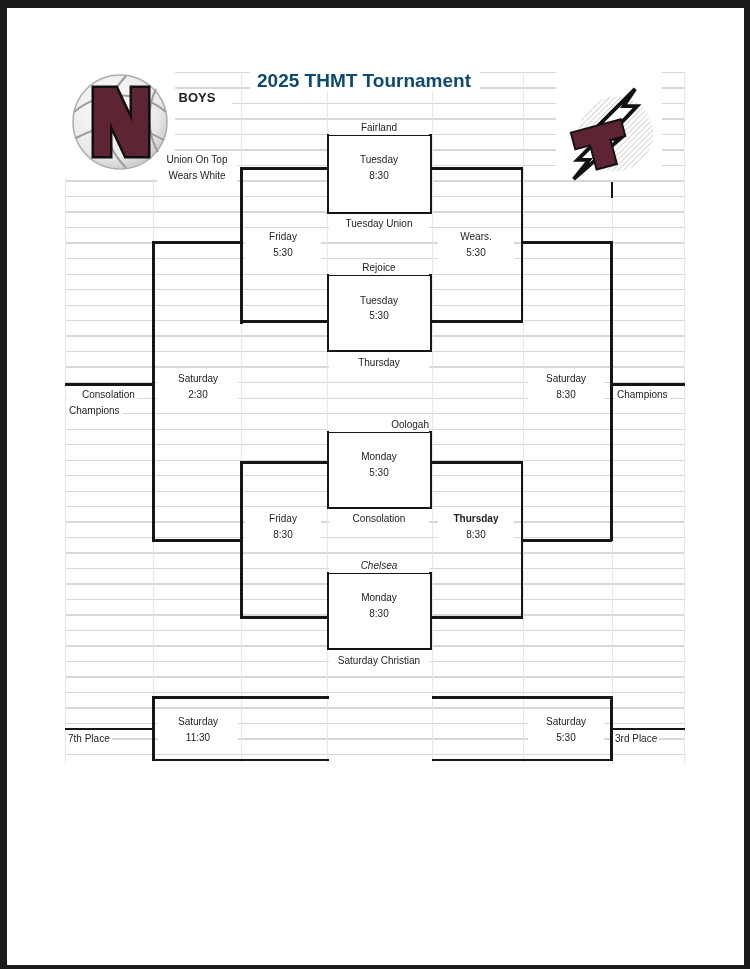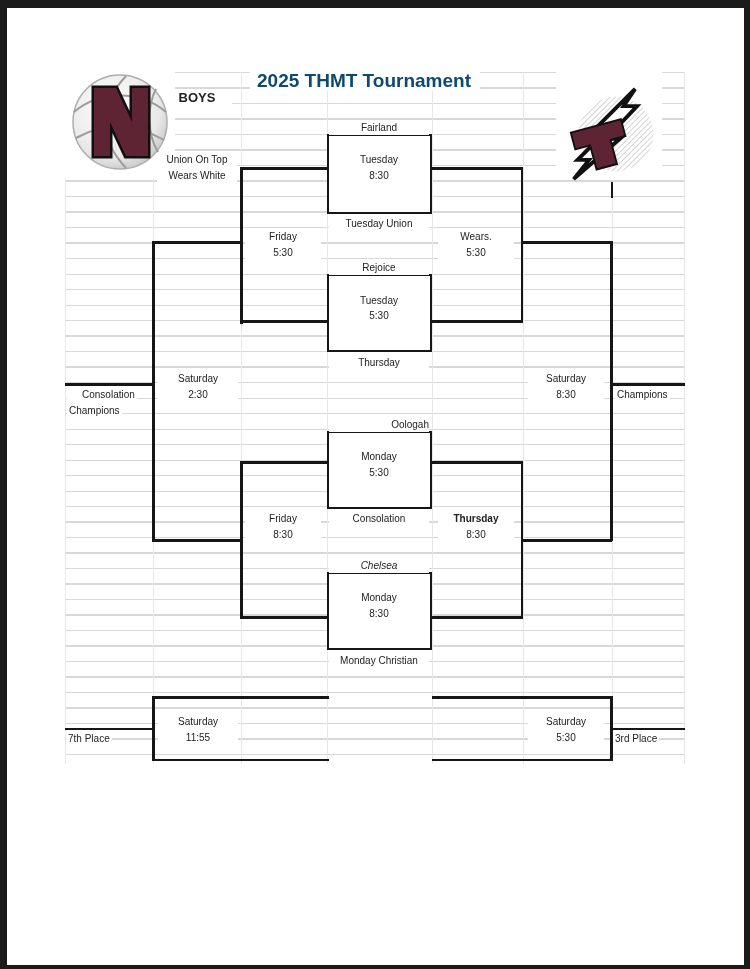--- a/index.html
+++ b/index.html
@@ -117,24 +117,24 @@
   <div class="lbl ctr" style="left:329px;top:511px;width:100px;">Consolation</div>
 
   <div class="lbl ctr" style="left:245px;top:511px;width:76px;">Friday</div>
   <div class="lbl ctr" style="left:245px;top:527px;width:76px;">8:30</div>
   <div class="lbl ctr" style="left:438px;top:511px;width:76px;font-weight:bold;">Thursday</div>
   <div class="lbl ctr" style="left:438px;top:527px;width:76px;">8:30</div>
 
   <div class="lbl ctr" style="left:329px;top:558px;width:100px;font-style:italic;">Chelsea</div>
   <div class="lbl ctr" style="left:334px;top:590px;width:90px;">Monday</div>
   <div class="lbl ctr" style="left:334px;top:606px;width:90px;">8:30</div>
-  <div class="lbl ctr" style="left:329px;top:653px;width:100px;">Monday Christian</div>
+  <div class="lbl ctr" style="left:329px;top:653px;width:100px;">Saturday Christian</div>
 
   <div class="lbl ctr" style="left:158px;top:714px;width:80px;">Saturday</div>
-  <div class="lbl ctr" style="left:158px;top:730px;width:80px;">11:55</div>
+  <div class="lbl ctr" style="left:158px;top:730px;width:80px;">11:30</div>
   <div class="lbl side" style="left:66px;top:731px;">7th Place</div>
 
   <div class="lbl ctr" style="left:528px;top:714px;width:76px;">Saturday</div>
   <div class="lbl ctr" style="left:528px;top:730px;width:76px;">5:30</div>
   <div class="lbl side" style="left:613px;top:731px;">3rd Place</div>
 
   <svg style="left:70px;top:72px;" width="100" height="100" viewBox="0 0 100 100">
     <defs>
       <radialGradient id="ballg" cx="40%" cy="35%" r="75%">
         <stop offset="0%" stop-color="#ffffff"></stop>

